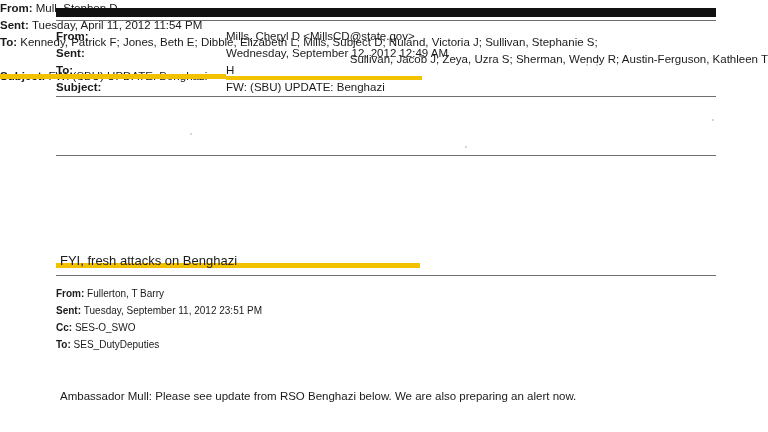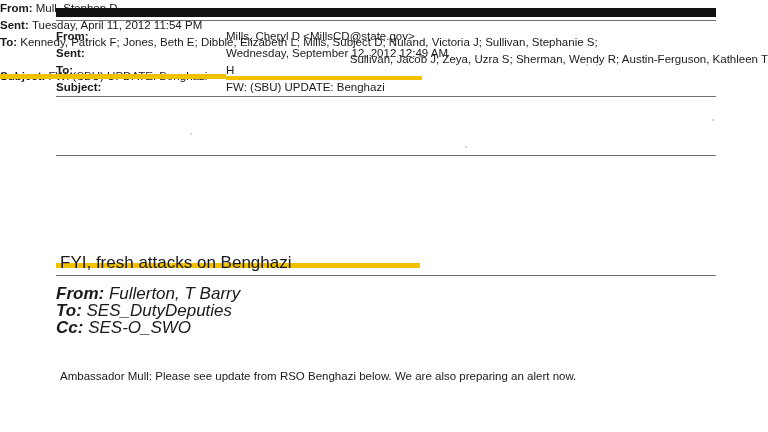--- a/index.html
+++ b/index.html
@@ -104,41 +104,40 @@
   .block2 .lbl { font-weight: bold; }
   .block2 .val { font-weight: normal; }
   .block2 .line { white-space: nowrap; }
   .block2 .cont { white-space: nowrap; text-align: right; }
 
   
   .fyi {
     position: absolute;
     left: 60px;
     top: 253px;
-    font-size: 17px;
+    font-size: 13px;
   }
 
   
   .block3 {
     position: absolute;
     left: 56px;
     top: 285px;
-    font-size: 17px;
+    font-size: 10px;
     line-height: 17px;
-    font-style: italic;
   }
   .block3 .lbl { font-weight: bold; }
   .block3 .val { font-weight: normal; }
   .block3 .line { white-space: nowrap; }
 
   
   .body-para {
     position: absolute;
     left: 60px;
-    top: 370px;
+    top: 390px;
     font-size: 11.5px;
     white-space: nowrap;
   }
 
   
   .speck {
     position: absolute;
     background: #c9c9c9;
     width: 2px;
     height: 2px;
@@ -215,24 +214,28 @@
   <div class="fyi">FYI, fresh attacks on Benghazi</div>
 
   <div class="rule rule-4"></div>
 
   <div class="block3">
     <div class="line">
       <span class="lbl">From: </span>
       <span class="val">Fullerton, T Barry</span>
     </div>
     <div class="line">
+      <span class="lbl">Sent: </span>
+      <span class="val">Tuesday, September 11, 2012 23:51 PM</span>
+    </div>
+    <div class="line">
+      <span class="lbl">Cc: </span>
+      <span class="val">SES-O_SWO</span>
+    </div>
+    <div class="line">
       <span class="lbl">To: </span>
       <span class="val">SES_DutyDeputies</span>
     </div>
-    <div class="line">
-      <span class="lbl">Cc: </span>
-      <span class="val">SES-O_SWO</span>
-    </div>
   </div>
 
   <div class="body-para">Ambassador Mull:  Please see update from RSO Benghazi below.  We are also preparing an alert now.</div>
 
 </div>
 
 </body></html>

